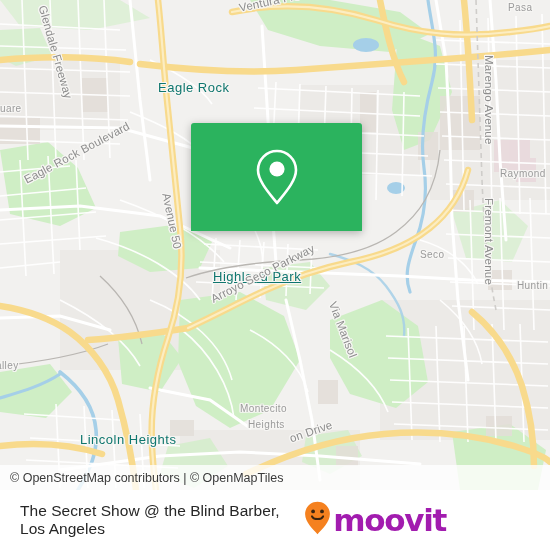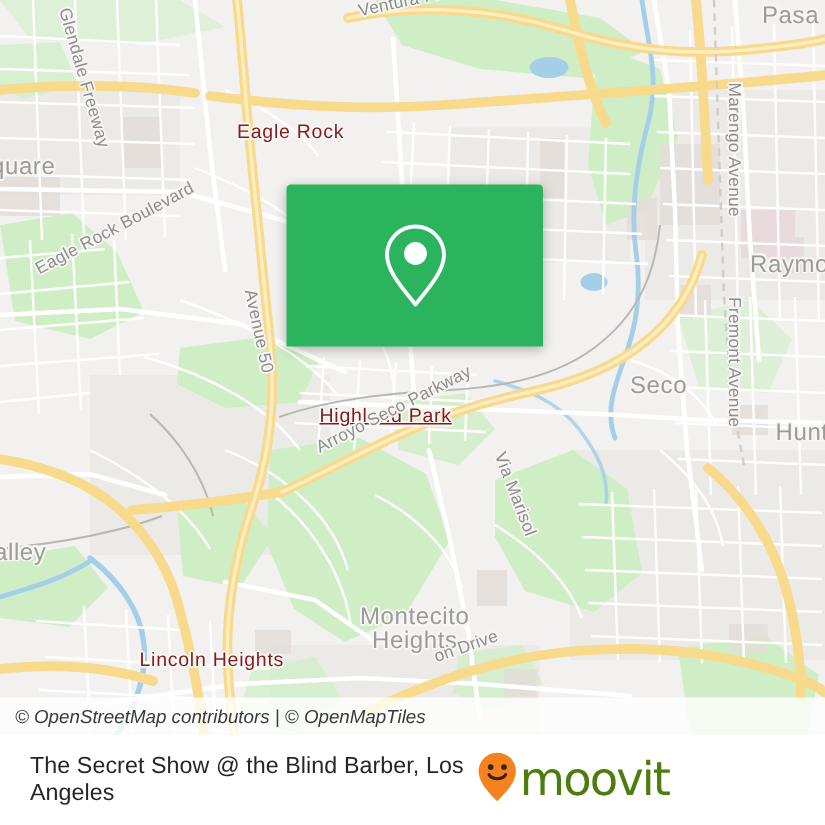--- a/index.html
+++ b/index.html
@@ -31,48 +31,47 @@
     position: absolute;
     color: #8e8e8e;
     font-family: "Liberation Sans", sans-serif;
     white-space: nowrap;
     pointer-events: none;
     text-shadow:
       -1.2px 0 #f7f6f4, 1.2px 0 #f7f6f4, 0 -1.2px #f7f6f4, 0 1.2px #f7f6f4,
       -1px -1px #f7f6f4, 1px -1px #f7f6f4, -1px 1px #f7f6f4, 1px 1px #f7f6f4;
   }
   .place-label {
-    font-size: 16px;
+    font-size: 10px;
     color: #9b9b9b;
     letter-spacing: 0.4px;
   }
   .place-label-big {
     font-size: 13px;
-    color: #7f1d1d;
+    color: #0f766e;
     letter-spacing: 0.5px;
   }
   .street-label {
     font-size: 11.5px;
     color: #8d8d8d;
     letter-spacing: 0.2px;
   }
 
   
   #attribution {
     position: absolute;
     left: 0;
     top: 465px;
     width: 550px;
     height: 25px;
     background: rgba(255,255,255,0.78);
     display: flex;
     align-items: center;
     box-sizing: border-box;
     padding-left: 10px;
-    font-style: italic;
   }
   #attribution .attr-text {
     font-size: 12.5px;
     color: #3a3a3a;
     font-family: "Liberation Sans", sans-serif;
   }
 
   
   #popup {
     position: absolute;
@@ -135,22 +134,22 @@
     font-family: "Liberation Sans", sans-serif;
     letter-spacing: 0.05px;
   }
   #brand-logo {
     display: flex;
     align-items: center;
     gap: 2px;
   }
   #brand-wordmark {
     font-size: 31px;
-    font-weight: normal;
-    color: #4d7c0f;
+    font-weight: bold;
+    color: #a21caf;
     letter-spacing: -1.3px;
     font-family: "DejaVu Sans", sans-serif;
     line-height: 1;
   }
 </style>
 </head>
 <body>
 
 <div id="app">
 
@@ -326,21 +325,21 @@
         <div class="map-label street-label" style="left: 172px; top: 192px; transform-origin: left top; transform: rotate(78deg);">Avenue 50</div>
         <div class="map-label street-label" style="left: 495px; top: 198px; transform-origin: left top; transform: rotate(90deg);">Fremont Avenue</div>
         <div class="map-label place-label" style="left: 420px; top: 249px; transform-origin: left top;">Seco</div>
         <div class="map-label place-label-big" style="left: 213px; top: 269px; transform-origin: left top; text-decoration: underline;">Highland Park</div>
         <div class="map-label place-label" style="left: 517px; top: 280px; transform-origin: left top;">Huntin</div>
         <div class="map-label street-label" style="left: 209px; top: 294px; transform-origin: left top; transform: rotate(-27deg);">Arroyo Seco Parkway</div>
         <div class="map-label street-label" style="left: 338px; top: 300px; transform-origin: left top; transform: rotate(69deg);">Via Marisol</div>
         <div class="map-label place-label" style="left: -4px; top: 360px; transform-origin: left top;">alley</div>
         <div class="map-label place-label" style="left: 240px; top: 403px; transform-origin: left top;">Montecito</div>
         <div class="map-label place-label" style="left: 248px; top: 419px; transform-origin: left top;">Heights</div>
-        <div class="map-label place-label-big" style="left: 93px; top: 432px; transform-origin: left top;">Lincoln Heights</div>
+        <div class="map-label place-label-big" style="left: 80px; top: 432px; transform-origin: left top;">Lincoln Heights</div>
         <div class="map-label street-label" style="left: 288px; top: 433px; transform-origin: left top; transform: rotate(-19deg);">on Drive</div>
       </div>
 
     <div id="attribution">
       <span class="attr-text">© OpenStreetMap contributors | © OpenMapTiles</span>
     </div>
 
     <div id="popup">
       <div id="popup-green">
         <span>

